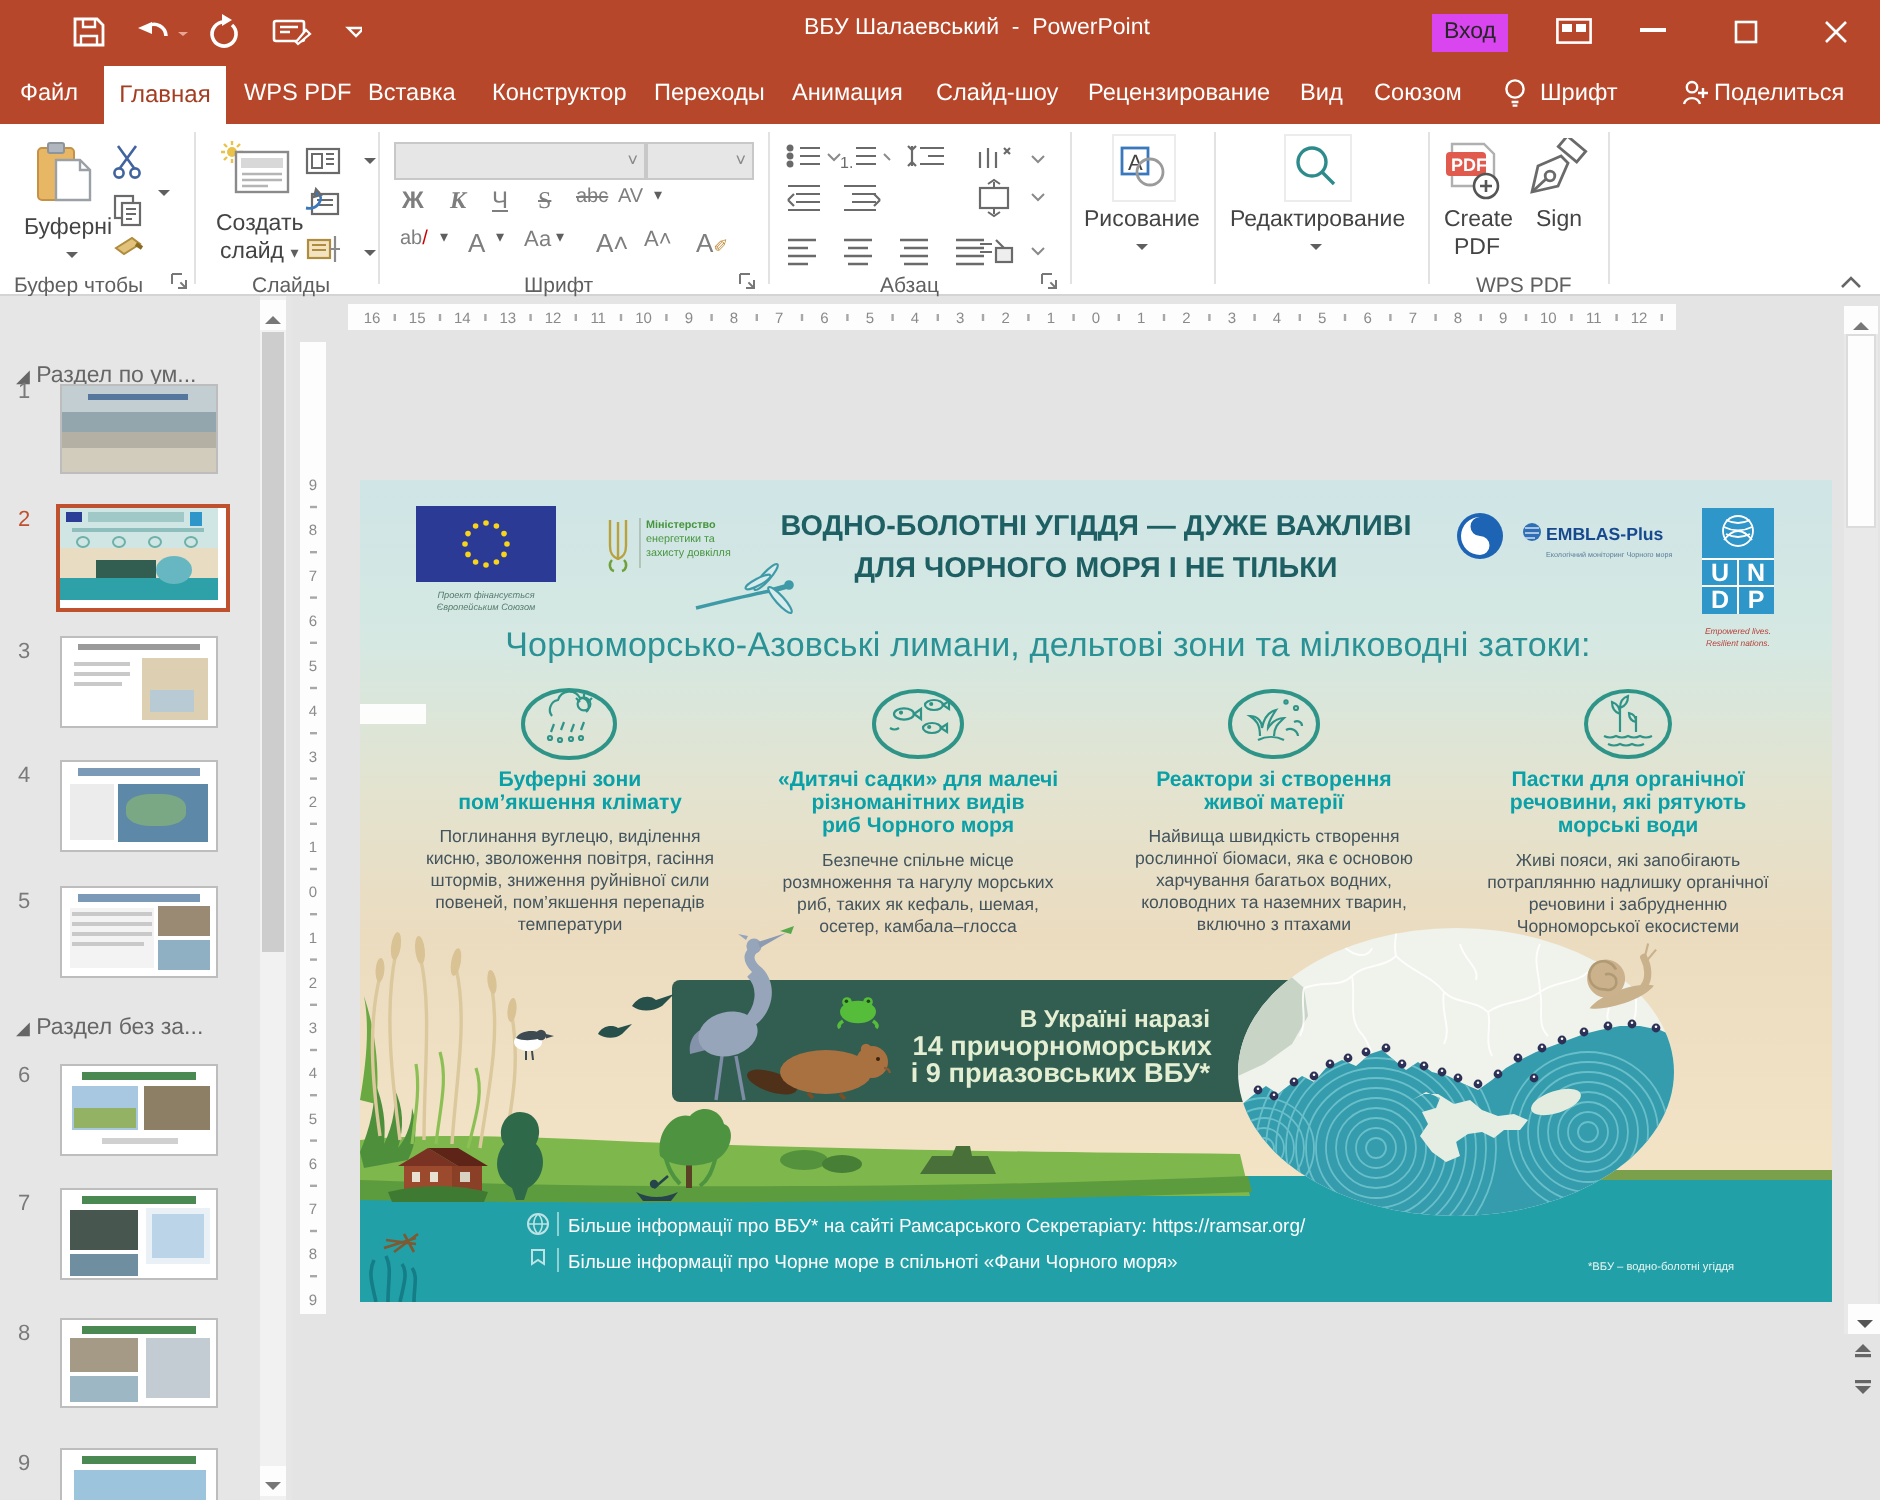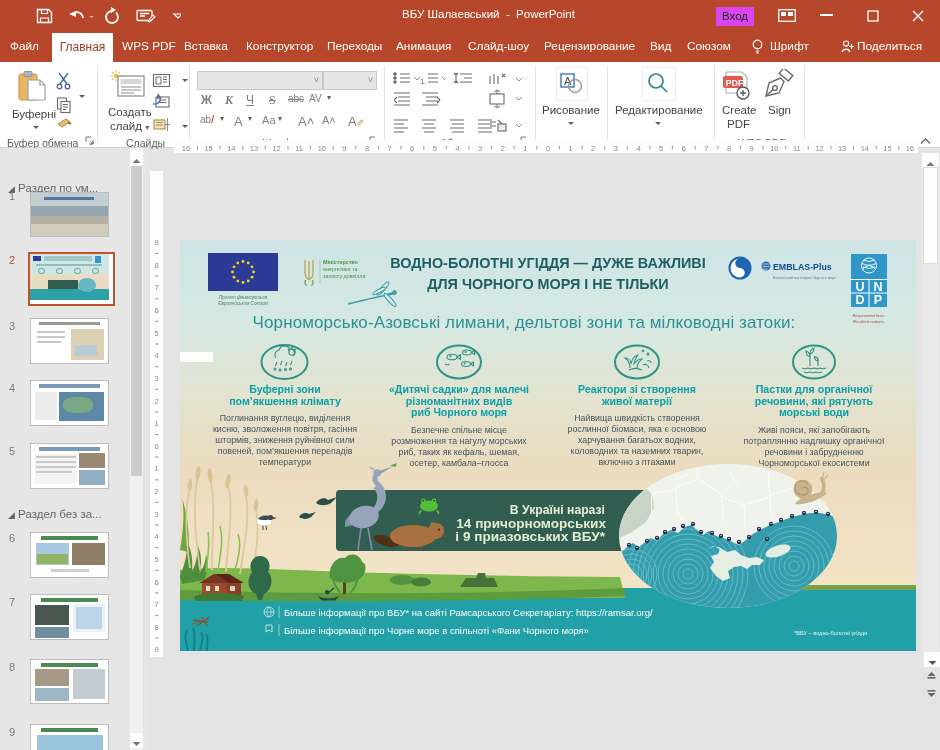--- a/index.html
+++ b/index.html
@@ -21,21 +21,21 @@
   .glabel{position:absolute;top:75px;font-size:10.5px;color:#5f5f5f;}
   .gdiv{position:absolute;top:4px;height:76px;width:1px;background:#e2e2e2;}
   .rtext{position:absolute;font-size:11.5px;color:#444;}
   
   #panel{left:0;top:148px;width:146px;height:602px;background:#e6e6e6;}
   .thumb{position:absolute;left:30px;width:79px;background:#fff;
     border:1px solid #bdbdbd;box-sizing:border-box;overflow:hidden;}
   .snum{position:absolute;left:9px;font-size:11px;color:#7a7a7a;}
   .sect{position:absolute;left:8px;font-size:11.5px;color:#666;}
   
-  #hruler{left:174px;top:140px;width:744px;height:13px;background:#fdfdfd;
+  #hruler{left:174px;top:152px;width:664px;height:13px;background:#fdfdfd;
     overflow:hidden;}
   #vruler{left:150px;top:171px;width:13px;height:486px;background:#fdfdfd;
     overflow:hidden;}
   
   #notes{left:147px;top:703px;width:793px;height:47px;background:#efefef;
     border-top:1px solid #d0d0d0;box-sizing:border-box;}
   #notes span{position:absolute;left:12px;top:8px;font-size:12.5px;color:#737373;}
 </style>
 </head>
 <body>
@@ -126,21 +126,21 @@
       </g>
       <g fill="none" stroke="#6a6a6a" stroke-width="1.1">
         <rect x="1.5" y="26" width="9" height="11"></rect>
         <rect x="5" y="29.5" width="9" height="11" fill="#fff"></rect>
         <path d="M7 32.5 h5 M7 35 h5 M7 37.5 h3"></path>
       </g>
       <path d="M2 52 l8 -5 l4 3 l-8 5 z" fill="#e2c27a" stroke="#b08c3e" stroke-width="1"></path>
       <path d="M12 50 l3 2" stroke="#8a6a20" stroke-width="2"></path>
     </svg>
     <div class="abs" style="left:79px;top:33px;width:0;height:0;border:3.5px solid transparent;border-top-color:#5f5f5f"></div>
-    <div class="glabel" style="left:7px">Буфер обмена</div>
+    <div class="glabel" style="left:7px">Буфер чтобы</div>
     <svg class="abs" style="left:84px;top:73px" width="11" height="11" viewBox="0 0 11 11">
       <path d="M2 2 h5 M2 2 v5 M9 5 v4 h-4 M6.2 6.2 l2.8 2.8 M9 6.5 v2.5 h-2.5" fill="none" stroke="#777" stroke-width="1"></path>
     </svg>
     <div class="gdiv" style="left:97px"></div>
 
     <svg class="abs" style="left:110px;top:8px" width="36" height="30" viewBox="0 0 36 30">
       <g fill="#e8c24a">
           <circle cx="6" cy="6" r="2.5"></circle>
           <path d="M6 0.5 v2 M6 9.5 v2 M0.5 6 h2 M9.5 6 h2 M2 2 l1.5 1.5 M10 2 l-1.5 1.5 M2 10 l1.5 -1.5 M10 10 l-1.5 -1.5" stroke="#e8c24a" stroke-width="1.2"></path>
         </g>

